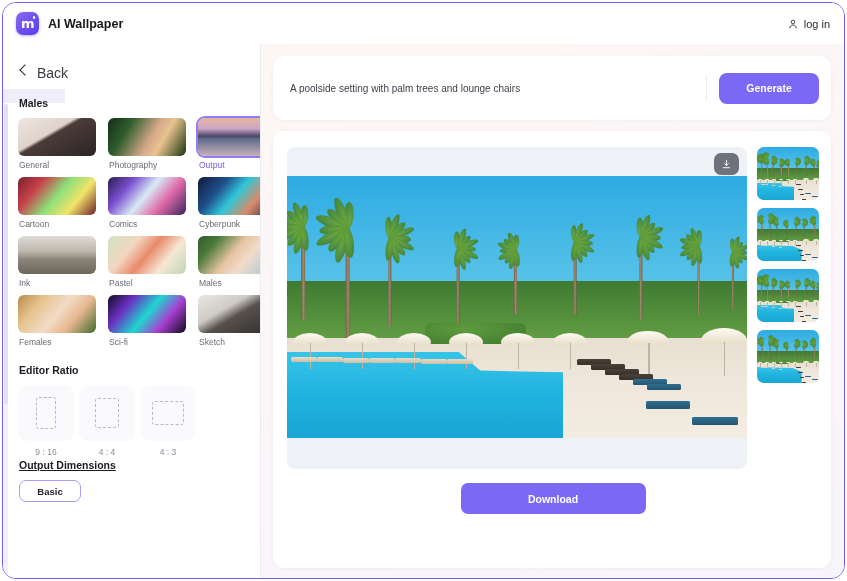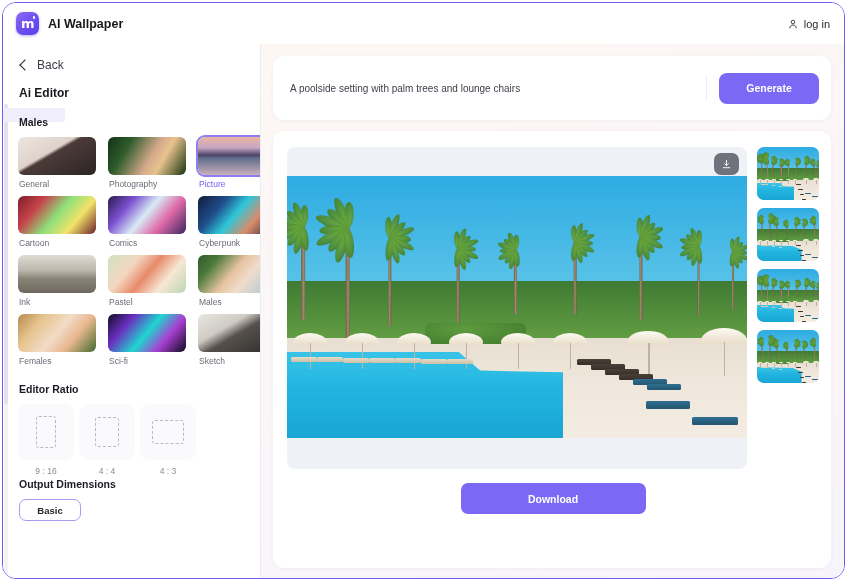--- a/index.html
+++ b/index.html
@@ -75,21 +75,21 @@
     display: flex; align-items: center; gap: 8px;
     padding: 14px 0 0 16px; cursor: pointer;
   }
   #back-row .chev {
     width: 8px; height: 8px;
     border-left: 1.6px solid #26262e;
     border-bottom: 1.6px solid #26262e;
     transform: rotate(45deg);
     margin-left: 2px;
   }
-  #back-row .lbl { font-size: 12px; color: #3a3a44; }
+  #back-row .lbl { font-size: 14px; color: #3a3a44; margin-top: 7px; }
 
   #editor-title {
     font-size: 12px; font-weight: bold; color: #17171c;
     padding: 14px 0 0 16px;
   }
 
   .section-title {
     font-size: 10.5px; font-weight: bold; color: #1b1b22;
     padding: 16px 0 9px 16px;
   }
@@ -146,21 +146,21 @@
     background: #f4f1fe;
     border-color: #8f7df5;
   }
   .shape { border: 1px dashed #b9b9c6; border-radius: 3px; }
   .ratio-cell.selected .shape { background: #dcd5fb; border-color: #a99af5; }
   .ratio-cell .cap {
     font-size: 8.5px; color: #8a8a96;
     text-align: center; margin-top: 6px;
   }
 
-  #outdim { padding-top: 2px; }
+  #outdim { padding-top: 2px; text-decoration: underline; }
   #basic-btn {
     margin: 0 0 0 16px;
     width: 62px; height: 22px;
     border: 1px solid #a99af5;
     border-radius: 7px;
     background: #fff;
     font-size: 9.5px; font-weight: bold; color: #26262e;
     display: flex; align-items: center; justify-content: center;
     cursor: pointer;
   }
@@ -331,38 +331,37 @@
         <div id="sb-thumb"></div>
       </div>
 
       <div id="sbscroll">
 
         <div id="back-row">
           <span class="chev"></span>
           <span class="lbl">Back</span>
         </div>
 
-        <div id="editor-title">Ai Editor</div>
 
         <div class="section-title" id="style-head">
           <span>Males</span>
         </div>
 
         <div id="style-grid">
             <div class="style-cell">
               <div class="thumb" style="background: linear-gradient(150deg, rgb(239, 230, 224) 0%, rgb(222, 210, 202) 40%, rgb(75, 59, 56) 45%, rgb(43, 36, 38) 100%);"></div>
               <div class="cap">General</div>
             </div>
             <div class="style-cell">
               <div class="thumb" style="background: linear-gradient(120deg, rgb(18, 48, 24) 0%, rgb(47, 92, 44) 25%, rgb(214, 169, 139) 55%, rgb(232, 195, 142) 68%, rgb(23, 51, 15) 100%);"></div>
               <div class="cap">Photography</div>
             </div>
             <div class="style-cell selected">
               <div class="thumb" style="background: linear-gradient(rgb(232, 180, 160) 0%, rgb(201, 166, 196) 28%, rgb(74, 69, 102) 48%, rgb(95, 107, 138) 55%, rgb(201, 176, 189) 100%);"></div>
-              <div class="cap">Picture</div>
+              <div class="cap">Output</div>
             </div>
             <div class="style-cell">
               <div class="thumb" style="background: linear-gradient(130deg, rgb(122, 31, 42) 0%, rgb(198, 66, 74) 25%, rgb(142, 224, 122) 50%, rgb(242, 227, 106) 72%, rgb(106, 32, 40) 100%);"></div>
               <div class="cap">Cartoon</div>
             </div>
             <div class="style-cell">
               <div class="thumb" style="background: linear-gradient(130deg, rgb(42, 29, 74) 0%, rgb(122, 79, 208) 25%, rgb(215, 234, 245) 48%, rgb(224, 106, 168) 70%, rgb(58, 36, 96) 100%);"></div>
               <div class="cap">Comics</div>
             </div>
             <div class="style-cell">

